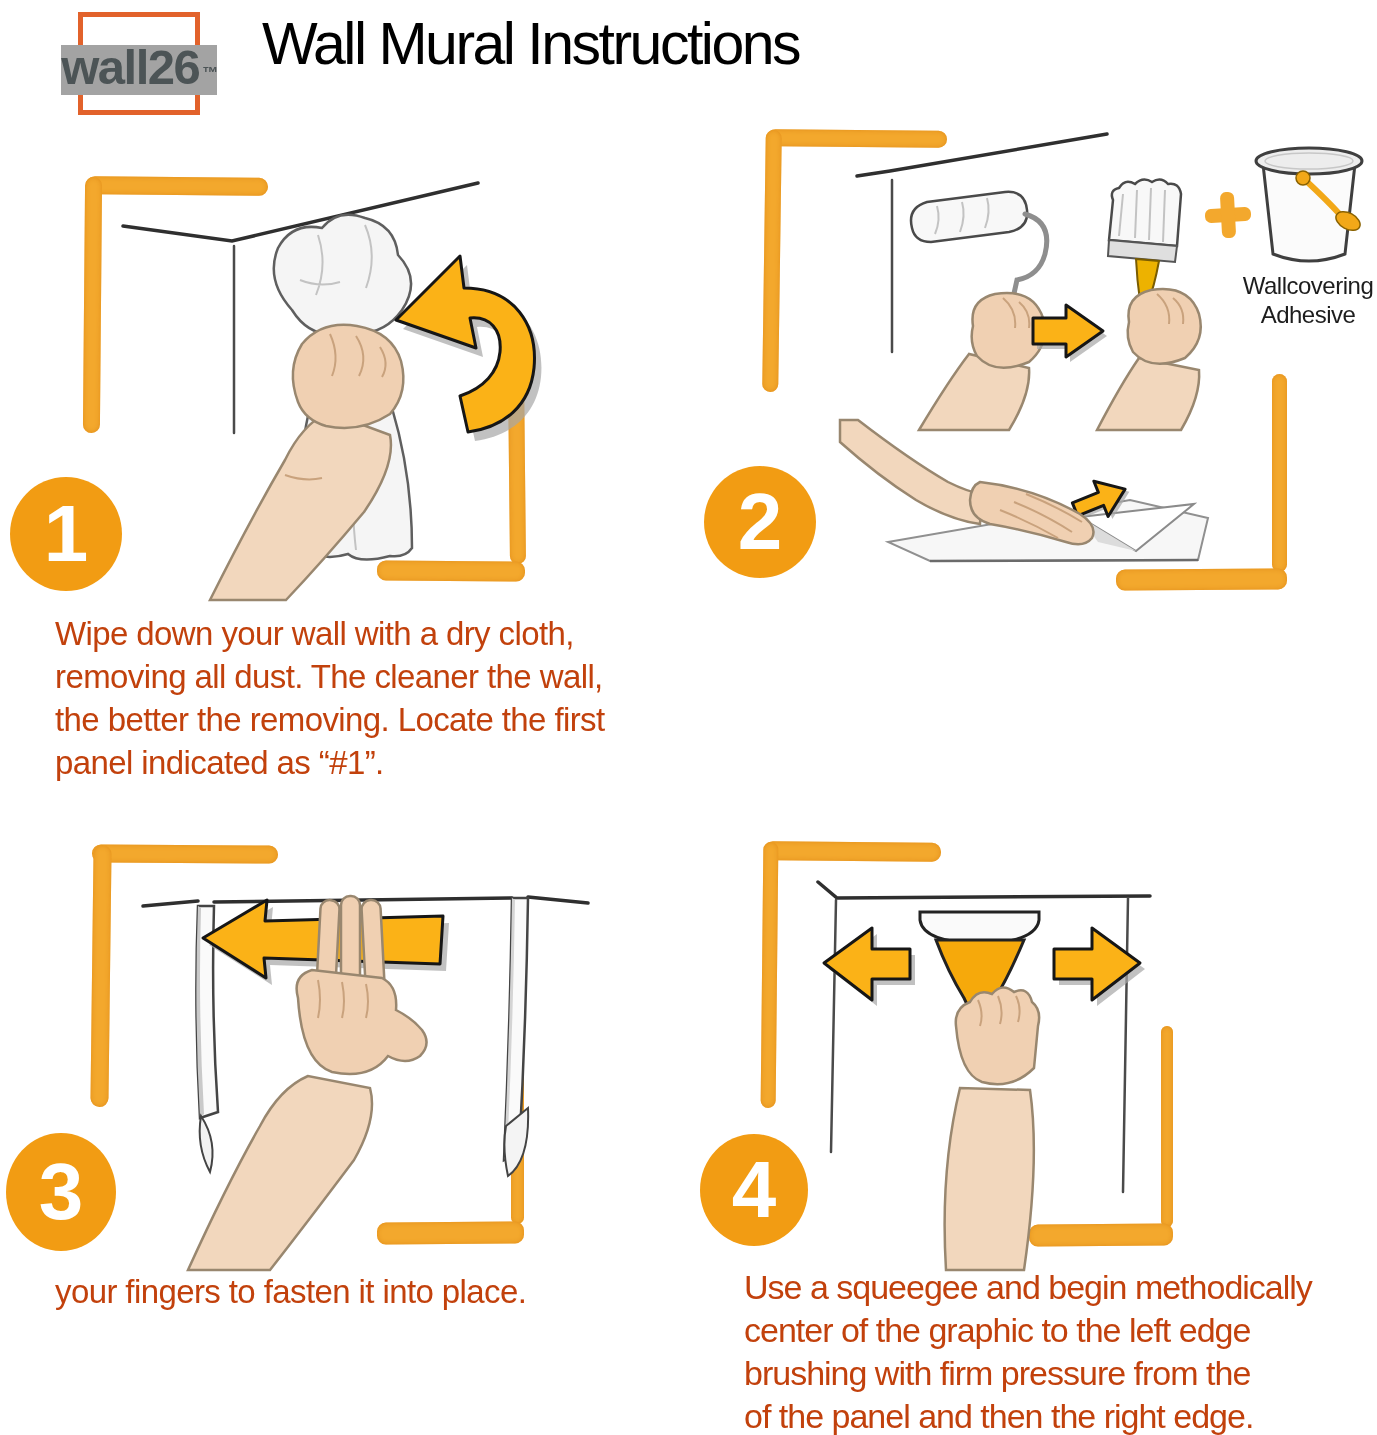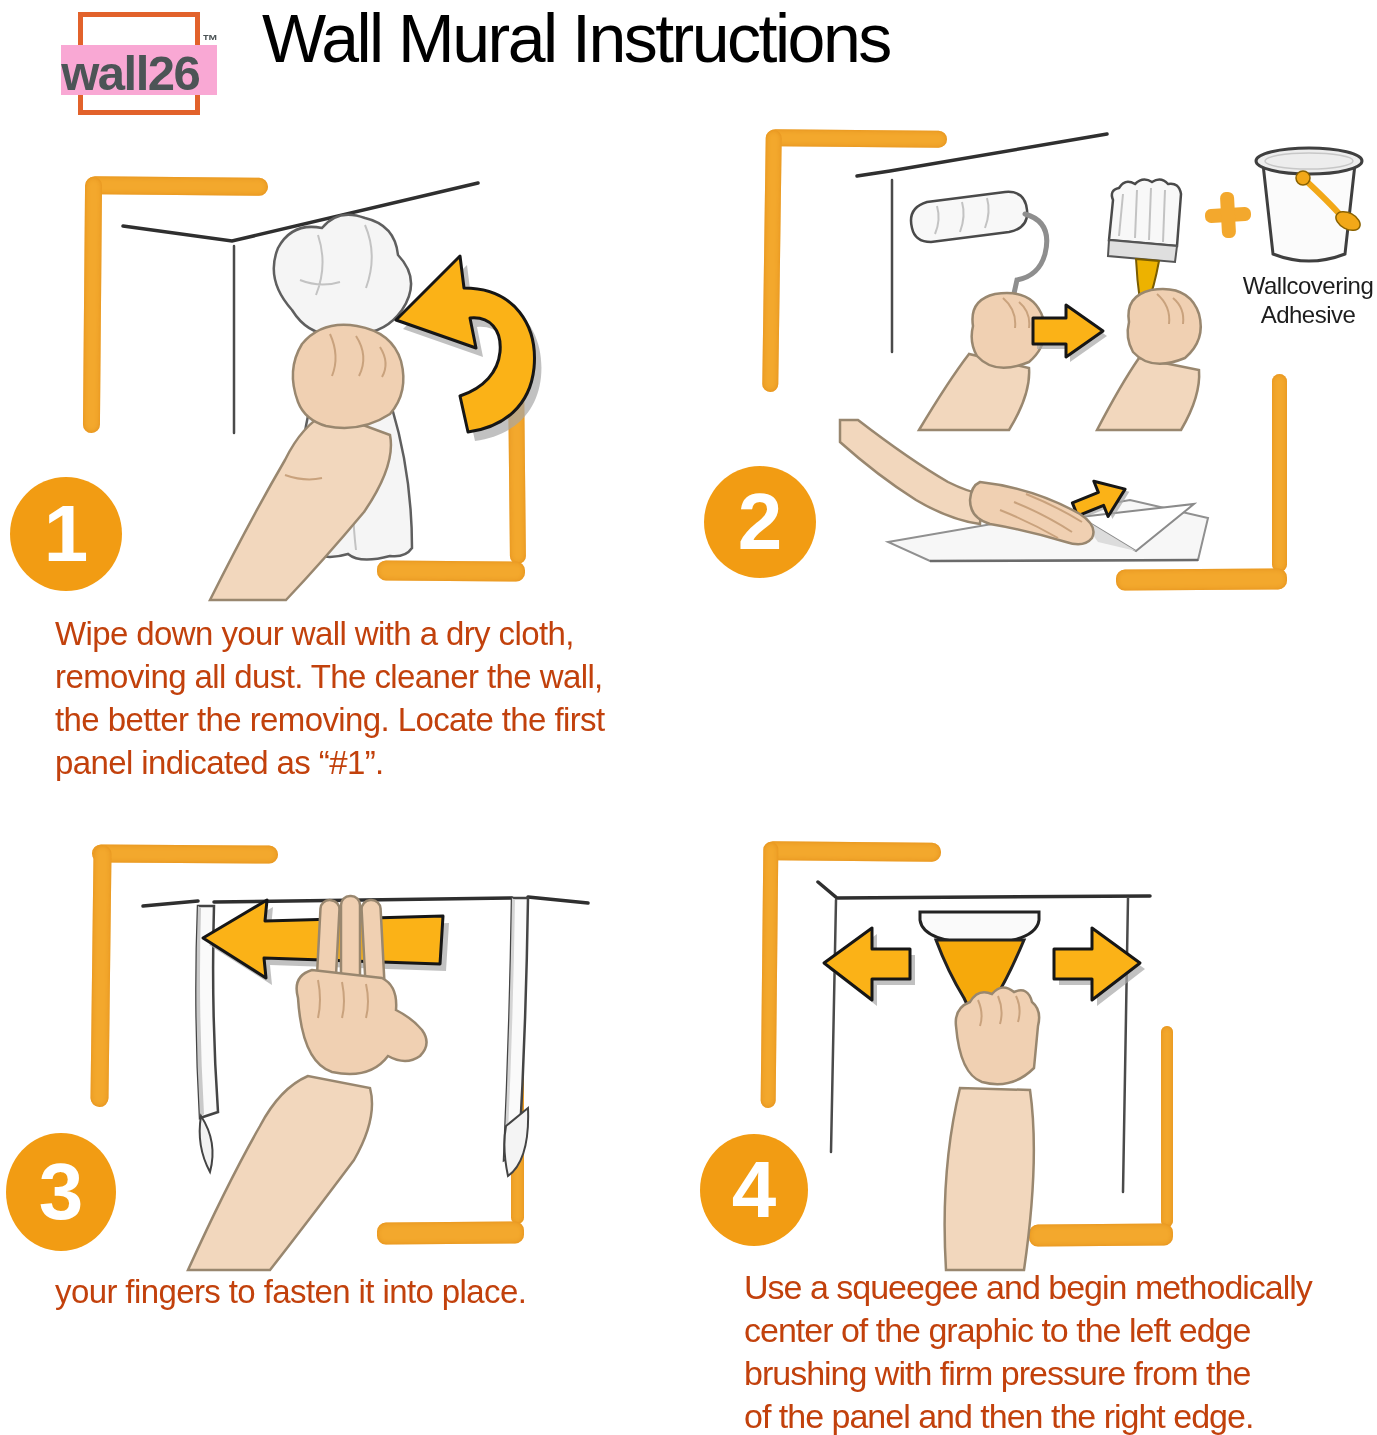--- a/index.html
+++ b/index.html
@@ -11,25 +11,25 @@
     --ink:#111111;
   }
   *{margin:0;padding:0;box-sizing:border-box}
   body{background:#ffffff}
   .canvas{position:relative;width:1377px;height:1435px;background:#fff;
           font-family:"Liberation Sans",sans-serif;overflow:hidden}
   .section{position:absolute;inset:0}
   
   .logo{position:absolute;left:78px;top:12px;width:122px;height:103px}
   .logo-frame{position:absolute;inset:0;border:5px solid var(--logo-frame)}
-  .logo-word{position:absolute;left:-17px;right:-17px;top:33px;height:50px;background:#f9a8d4;
-             display:flex;align-items:flex-start;justify-content:center;
+  .logo-word{position:absolute;left:-17px;right:-17px;top:33px;height:50px;background:#a3a3a3;
+             display:flex;align-items:flex-end;justify-content:center;
              font-weight:700;font-size:49px;color:var(--logo-text);letter-spacing:-1.5px}
   .logo-word sup{font-size:16px;margin-left:3px;transform:translateY(-13px)}
-  .title{position:absolute;left:262px;top:4px;font-size:68px;font-weight:400;
+  .title{position:absolute;left:262px;top:14px;font-size:59px;font-weight:400;
          letter-spacing:-2.5px;color:#000;white-space:nowrap;line-height:1.02}
   
   .bracket{position:absolute;background:var(--bracket-orange);border-radius:9px;
            box-shadow:inset 0 0 5px rgba(224,139,24,.95)}
   
   .badge{position:absolute;border-radius:50%;background:var(--accent-orange);color:#fff;
          display:flex;align-items:center;justify-content:center;
          font-size:80px;font-weight:700;line-height:1}
   
   .caption{position:absolute;color:#c2410c;font-size:33px;line-height:43px;letter-spacing:-0.6px}

